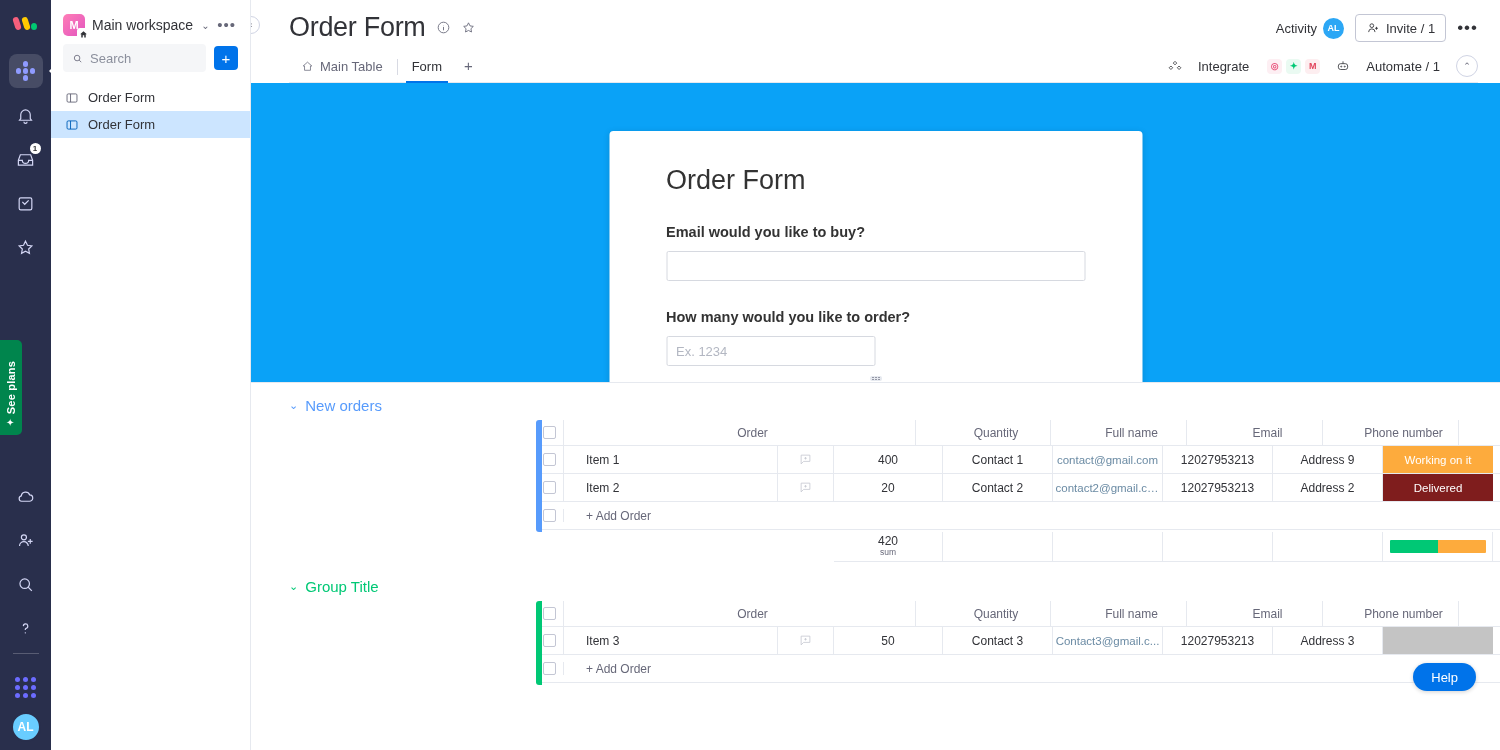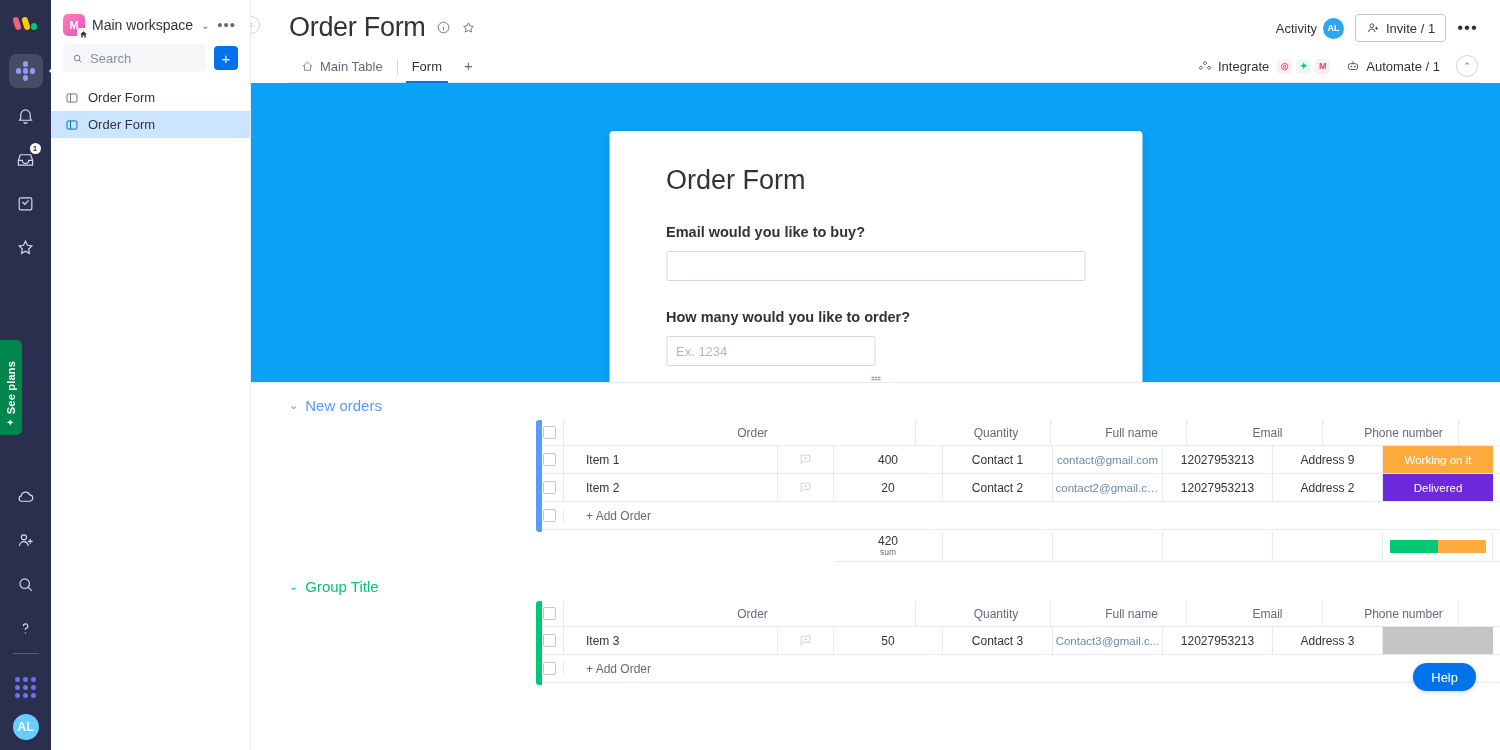--- a/index.html
+++ b/index.html
@@ -159,21 +159,21 @@
   }
   .tab.active { color: #323338; font-weight: 400; }
   .tab.active::after {
     content: ""; position: absolute; left: 6px; right: 6px; bottom: -1px; height: 2px; background: #0073ea;
   }
   .tab svg { width: 13px; height: 13px; stroke: #676879; fill: none; stroke-width: 1.4; }
   .tab-sep { width: 1px; height: 16px; background: #d8dae3; align-self: center; margin: 0 2px; }
   .tab-plus { padding: 6px 10px 8px; color: #676879; font-size: 15px; cursor: pointer; }
 
   .tabs-right { position: absolute; right: 0; bottom: 5px; display: flex; align-items: center; gap: 16px; }
-  .pill-ico { display: flex; align-items: center; gap: 6px; font-size: 13px; color: #323338; cursor: pointer; }
+  .pill-ico { display: flex; align-items: center; gap: 16px; font-size: 13px; color: #323338; cursor: pointer; }
   .pill-ico svg { width: 14px; height: 14px; stroke: #323338; fill: none; stroke-width: 1.4; }
   .intg-dots { display: flex; gap: 4px; margin-left: 2px; }
   .intg-dots i {
     width: 15px; height: 15px; border-radius: 4px; display: flex; align-items: center;
     justify-content: center; font-size: 9px; font-weight: 700; font-style: normal;
   }
   .collapse-up {
     width: 22px; height: 22px; border-radius: 50%; border: 1px solid #d0d4e4; background: #fff;
     display: flex; align-items: center; justify-content: center; font-size: 9px; color: #676879; cursor: pointer;
   }
@@ -586,21 +586,21 @@
               </div>
             </div>
             <div class="cell c-num">20</div>
             <div class="cell c-txt">Contact 2</div>
             <div class="cell c-txt">
                 <span class="email">contact2@gmail.co...</span>
               </div>
             <div class="cell c-txt">12027953213</div>
             <div class="cell c-txt">Address 2</div>
             <div class="cell c-status">
-              <span class="status-chip" style="background:#6d28d9">Delivered</span>
+              <span class="status-chip" style="background:#7f1d1d">Delivered</span>
             </div>
             <div class="cell c-plus"></div>
             <div class="cell c-tail"></div>
           </div>
 
           <div class="addrow">
             <div class="cell c-check">
                 <span class="chk"></span>
               </div>
             <span class="lbl">+ Add Order</span>

